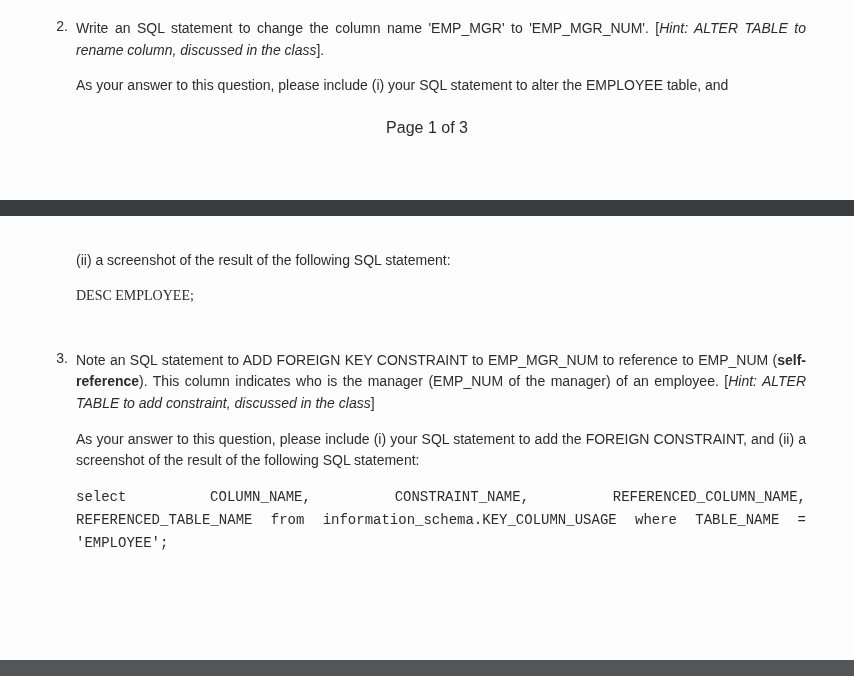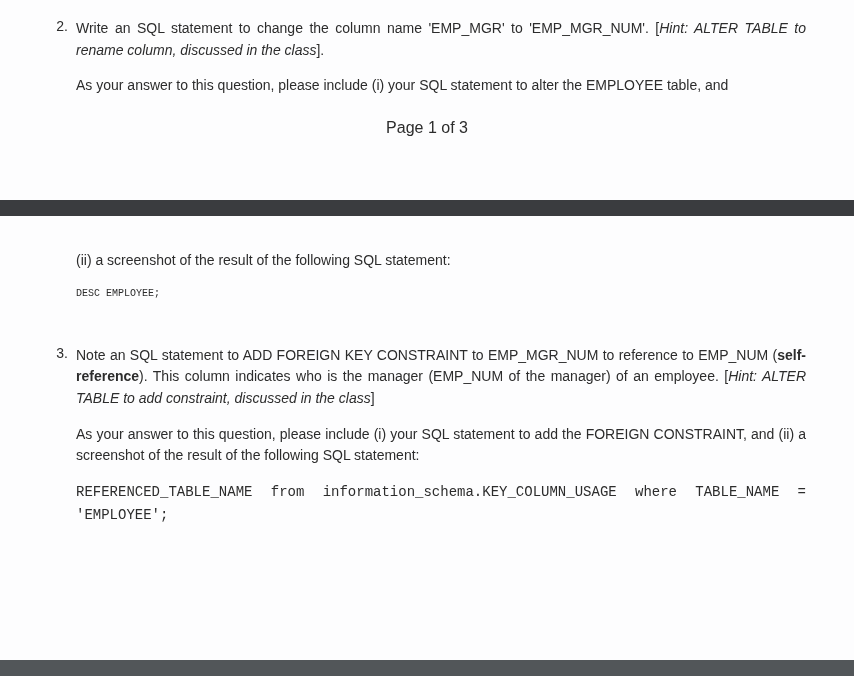--- a/index.html
+++ b/index.html
@@ -43,22 +43,22 @@
   .q-body {
     flex: 1;
     font-size: 14px;
     color: #2c2c2c;
     line-height: 1.55;
     text-align: justify;
   }
   .q-body p { margin-bottom: 14px; }
   .hint { font-style: italic; }
   .code {
-    font-family: Liberation Mono, monospace;
-    font-size: 10px;
+    font-family: Liberation Serif, serif;
+    font-size: 14px;
     color: #2c2c2c;
   }
   .page-num {
     text-align: center;
     font-size: 16px;
     color: #2c2c2c;
     margin-top: 2px;
   }
   .bold { font-weight: bold; }
   .code-block {
@@ -99,18 +99,24 @@
   </div>
 
   <div class="question">
     <div class="q-num">3.</div>
     <div class="q-body">
       <p>
         <span>Note an SQL statement to ADD FOREIGN KEY CONSTRAINT to EMP_MGR_NUM to reference to EMP_NUM (</span><span class="bold">self-reference</span><span>). This column indicates who is the manager (EMP_NUM of the manager) of an employee. [</span><span class="hint">Hint: ALTER TABLE to add constraint, discussed in the class</span><span>]</span>
       </p>
       <p>As your answer to this question, please include (i) your SQL statement to add the FOREIGN CONSTRAINT, and (ii) a screenshot of the result of the following SQL statement:</p>
       <p class="code-block" style="margin-bottom:14px;">
+        <span style="display:flex; justify-content:space-between;">
+          <span>select</span>
+          <span>COLUMN_NAME,</span>
+          <span>CONSTRAINT_NAME,</span>
+          <span>REFERENCED_COLUMN_NAME,</span>
+        </span>
         <span>REFERENCED_TABLE_NAME from information_schema.KEY_COLUMN_USAGE where TABLE_NAME = 'EMPLOYEE';</span>
       </p>
     </div>
   </div>
 
 </div>
 
 </body></html>

